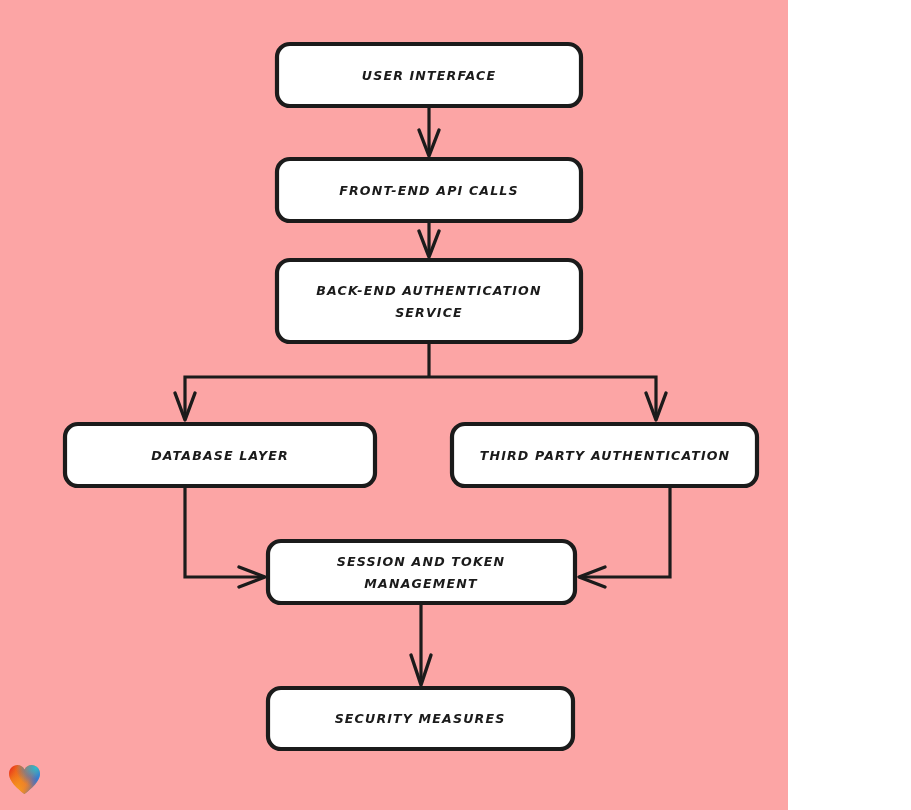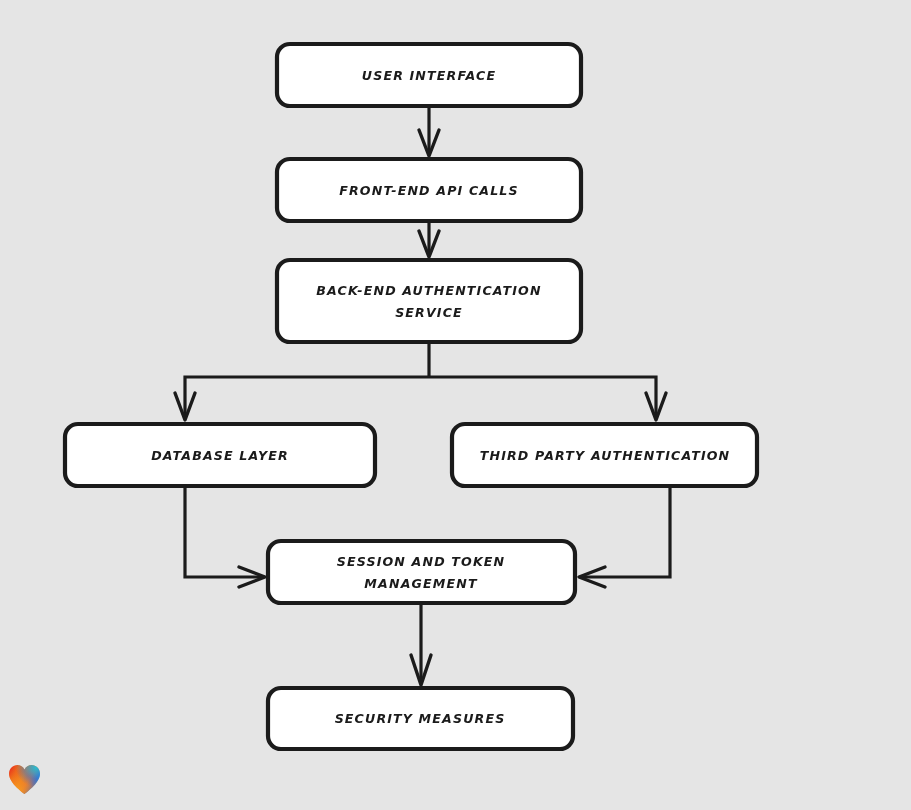--- a/index.html
+++ b/index.html
@@ -8,23 +8,23 @@
     background: #ffffff;
   }
   body {
     width: 911px;
     height: 810px;
     overflow: hidden;
     font-family: "DejaVu Sans", sans-serif;
   }
   #canvas {
     position: relative;
-    width: 911px;
+    width: 788px;
     height: 810px;
-    background: #e5e5e5;
+    background: #fca5a5;
     text-decoration: underline;
   }
   svg#flow {
     position: absolute;
     top: 0;
     left: 0;
     width: 911px;
     height: 810px;
     display: block;
   }

